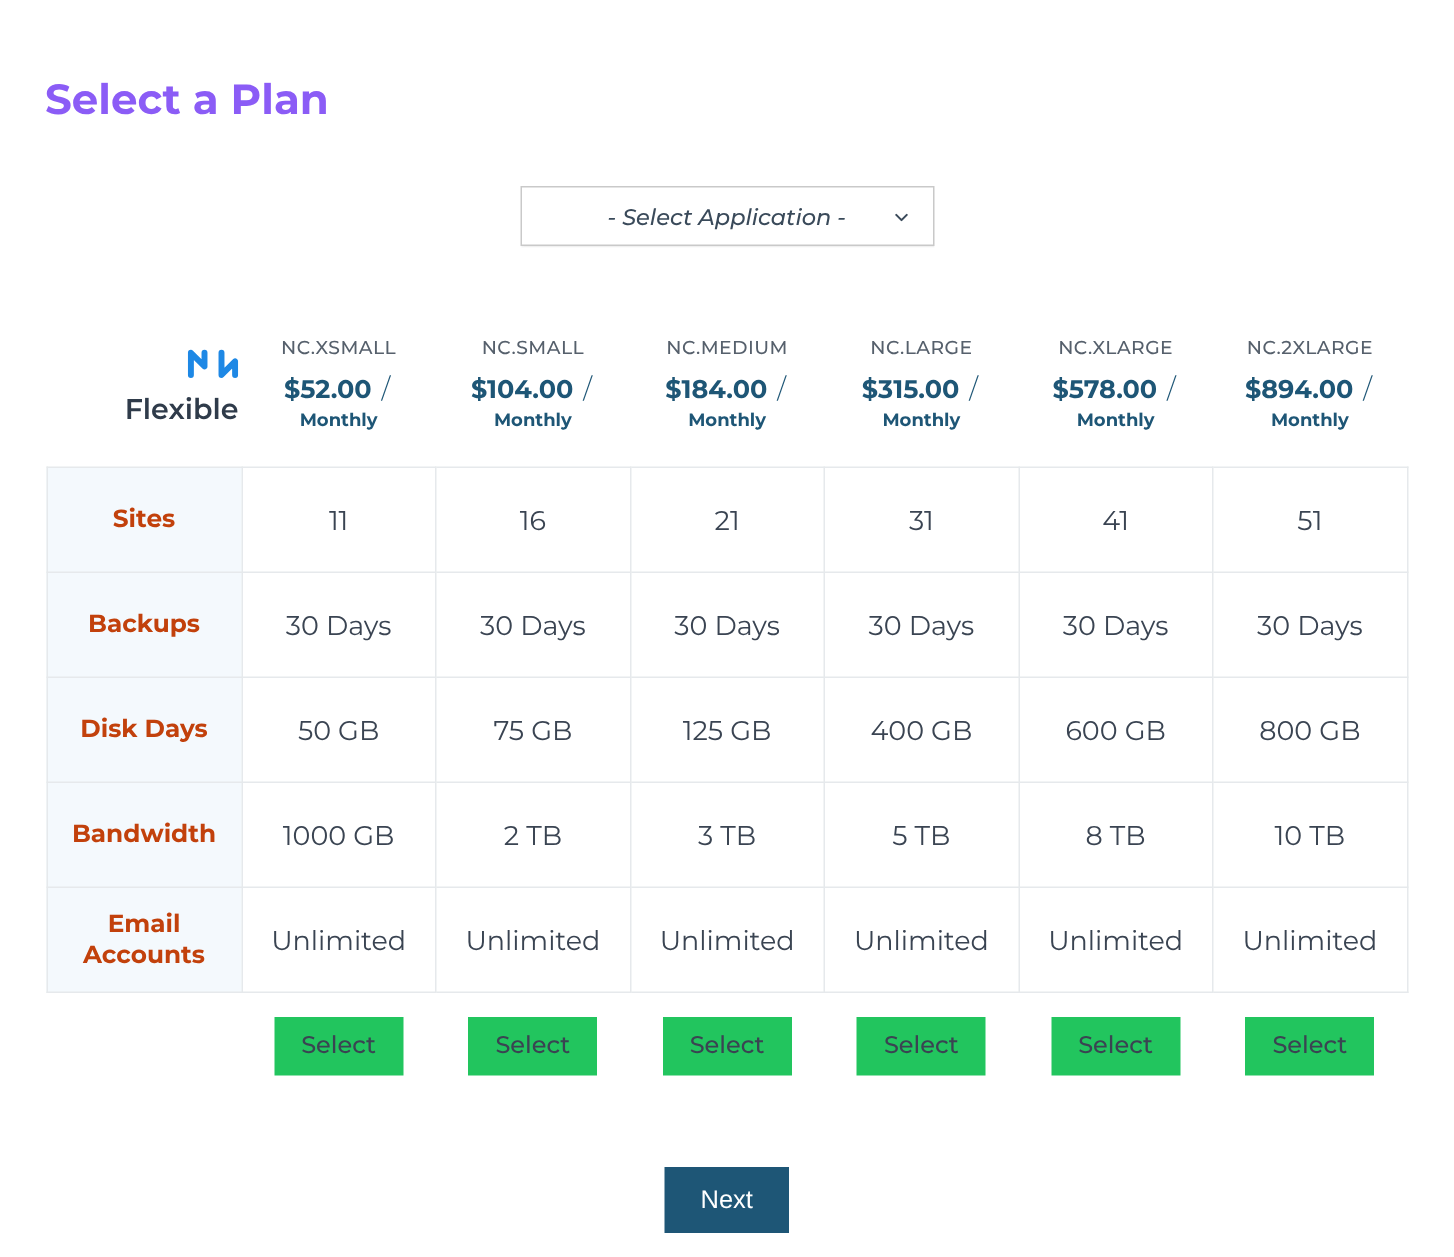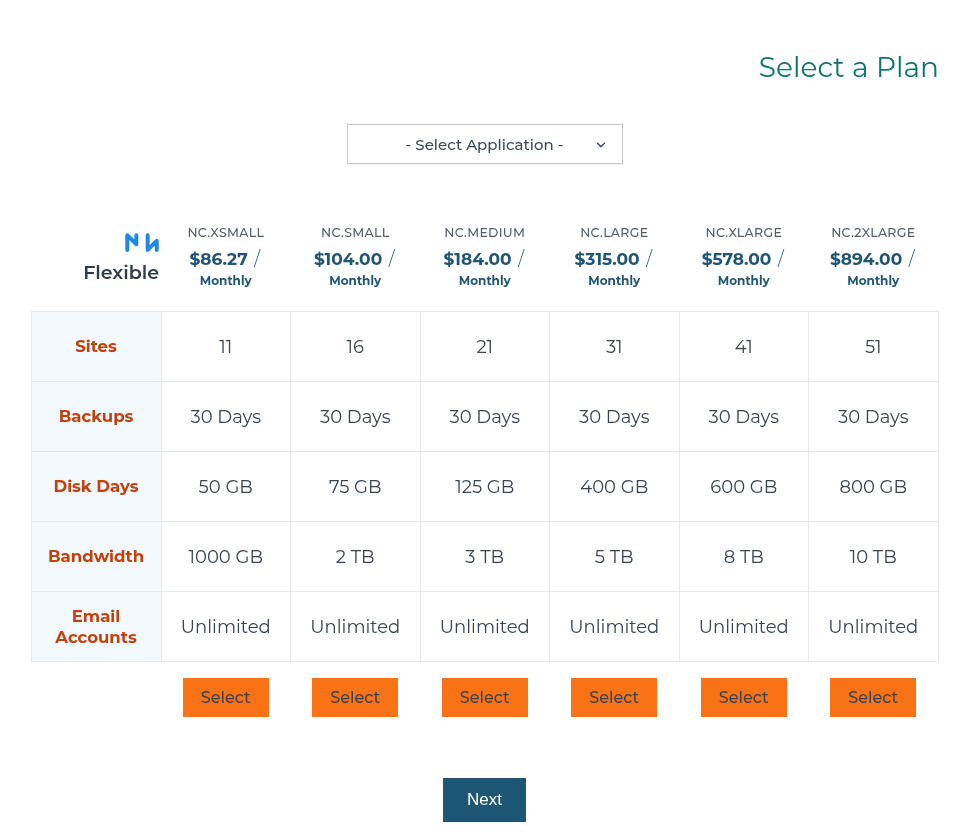--- a/index.html
+++ b/index.html
@@ -9,24 +9,24 @@
     font-family: -apple-system, BlinkMacSystemFont, "Segoe UI", "Montserrat", "Helvetica Neue", sans-serif;
     background: #ffffff;
     color: #2f3b4a;
     width: 969px;
   }
   .page {
     width: 969px;
     padding: 40px 30px 40px 30px;
   }
   .title {
-    text-align: right;
+    text-align: left;
     font-size: 28px;
-    font-weight: 400;
-    color: #0f766e;
+    font-weight: 700;
+    color: #8b5cf6;
     margin: 10px 0 40px 0;
   }
   .select-wrap {
     display: flex;
     justify-content: center;
     margin-bottom: 55px;
   }
   .app-select {
     position: relative;
     width: 276px;
@@ -34,20 +34,21 @@
     border: 1px solid #c9c9c9;
     box-shadow: 0 1px 1px rgba(0,0,0,0.06);
     display: flex;
     align-items: center;
     justify-content: center;
     color: #3a4a5a;
     font-size: 15px;
     font-weight: 500;
     cursor: pointer;
     background: #fff;
+    font-style: italic;
   }
   .app-select .chev {
     position: absolute;
     right: 14px;
     top: 50%;
     transform: translateY(-50%);
     width: 14px;
     height: 14px;
   }
 
@@ -126,21 +127,21 @@
     width: 130px;
     line-height: 1.25;
     padding: 0 6px;
   }
   tr.select-row td {
     border: none;
     padding-top: 16px;
   }
   .select-btn {
     display: inline-block;
-    background: #f97316;
+    background: #22c55e;
     color: #3a4452;
     padding: 10px 18px;
     font-size: 16px;
     font-weight: 500;
     cursor: pointer;
   }
 
   .next-wrap {
     display: flex;
     justify-content: center;
@@ -183,21 +184,21 @@
             <svg viewBox="0 0 60 36" width="34" height="22">
               <polyline points="4,32 4,6 20,22 20,6" fill="none" stroke="#1e88e5" stroke-width="7" stroke-linecap="round" stroke-linejoin="round"></polyline>
               <polyline points="40,6 40,32 56,16 56,32" fill="none" stroke="#1e88e5" stroke-width="7" stroke-linecap="round" stroke-linejoin="round"></polyline>
             </svg>
           </span>
           <span class="flex-label">Flexible</span>
         </div>
       </th>
       <th>
         <div class="plan-name">NC.XSMALL</div>
-        <div><span class="price">$86.27</span><span class="slash"> / </span><span class="per">Monthly</span></div>
+        <div><span class="price">$52.00</span><span class="slash"> / </span><span class="per">Monthly</span></div>
       </th>
       <th>
         <div class="plan-name">NC.SMALL</div>
         <div><span class="price">$104.00</span><span class="slash"> / </span><span class="per">Monthly</span></div>
       </th>
       <th>
         <div class="plan-name">NC.MEDIUM</div>
         <div><span class="price">$184.00</span><span class="slash"> / </span><span class="per">Monthly</span></div>
       </th>
       <th>

